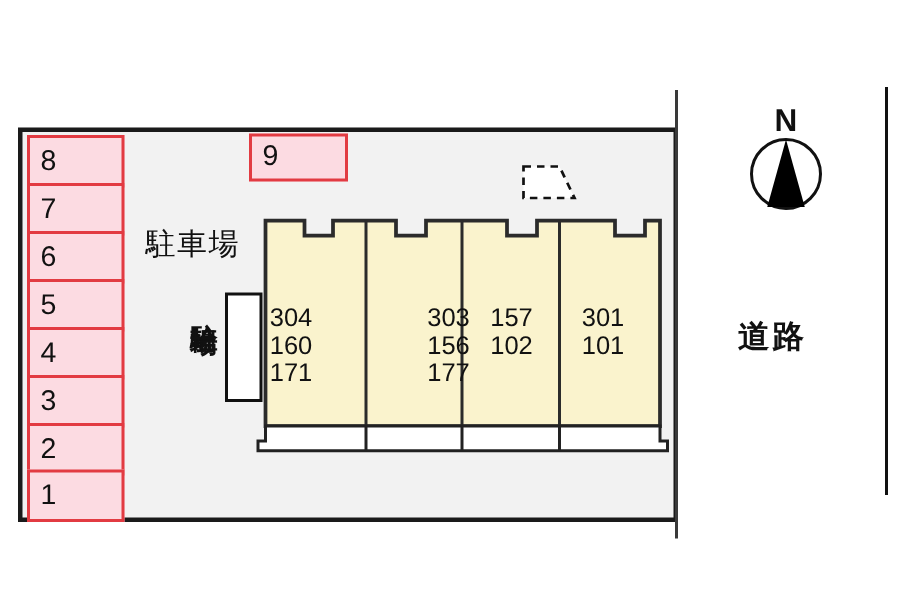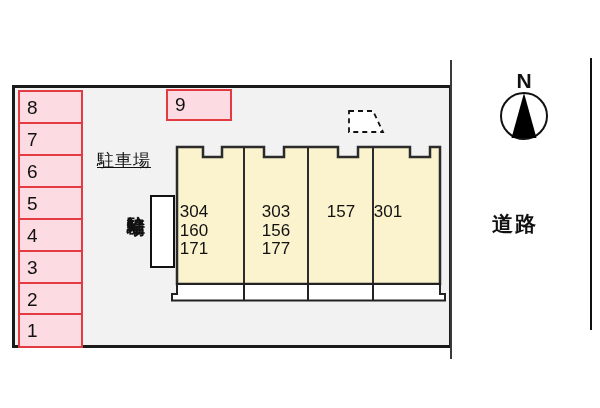--- a/index.html
+++ b/index.html
@@ -15,36 +15,36 @@
   .boundary-ext{left:450px;top:60px;width:2px;height:299px;background:#3a3a3a;}
   .road-line{left:590px;top:58px;width:2px;height:272px;background:#111;}
   .space{
     position:absolute;box-sizing:border-box;width:65px;height:35px;
     background:#fcdbe2;border:2px solid #e23b42;
     display:flex;align-items:center;
   }
   .space span{padding-left:7px;font-size:19px;color:#111;}
   .space9{left:166px;top:89px;width:66px;height:32px;}
   .label{position:absolute;color:#111;}
-  .parking-label{left:97px;top:149px;font-size:17px;letter-spacing:1px;text-decoration:underline;}
+  .parking-label{left:97px;top:149px;font-size:20px;letter-spacing:1px;}
   .bicycle-label{
     left:126px;top:201px;font-size:18px;font-weight:bold;
     writing-mode:vertical-rl;text-orientation:upright;letter-spacing:2px;line-height:19px;
   }
   .bike-rect{
     position:absolute;left:150px;top:195px;width:25px;height:73px;
     background:#fff;border:2px solid #111;box-sizing:border-box;
   }
   .shapes{position:absolute;left:0;top:0;pointer-events:none;}
   .unit-rooms{
     position:absolute;top:203px;width:64px;text-align:center;
     font-size:17px;line-height:18.5px;color:#111;
   }
   .unit-rooms span{display:block;}
-  .u0{left:162px;} .u1{left:244px;} .u2{left:309px;} .u3{left:356px;}
+  .u0{left:162px;} .u1{left:244px;padding-left:23px;} .u2{left:309px;} .u3{left:370px;}
   .north-label{left:506px;top:69px;width:36px;text-align:center;font-size:21px;font-weight:bold;}
   .road-label{left:492px;top:210px;width:56px;text-align:left;font-size:21px;letter-spacing:2px;font-weight:bold;}
 </style>
 </head>
 <body>
 
 <div class="page">
 
   <div class="plan-area"></div>
   <div class="vline boundary-ext"></div>
@@ -102,21 +102,23 @@
     <span>160</span>
     <span>171</span>
   </div>
   <div class="unit-rooms u1">
     <span>303</span>
     <span>156</span>
     <span>177</span>
   </div>
   <div class="unit-rooms u2">
     <span>157</span>
+    <span>102</span>
   </div>
   <div class="unit-rooms u3">
     <span>301</span>
+    <span>101</span>
   </div>
 
   <div class="label north-label">N</div>
   <div class="label road-label">道路</div>
 
 </div>
 
 </body></html>

